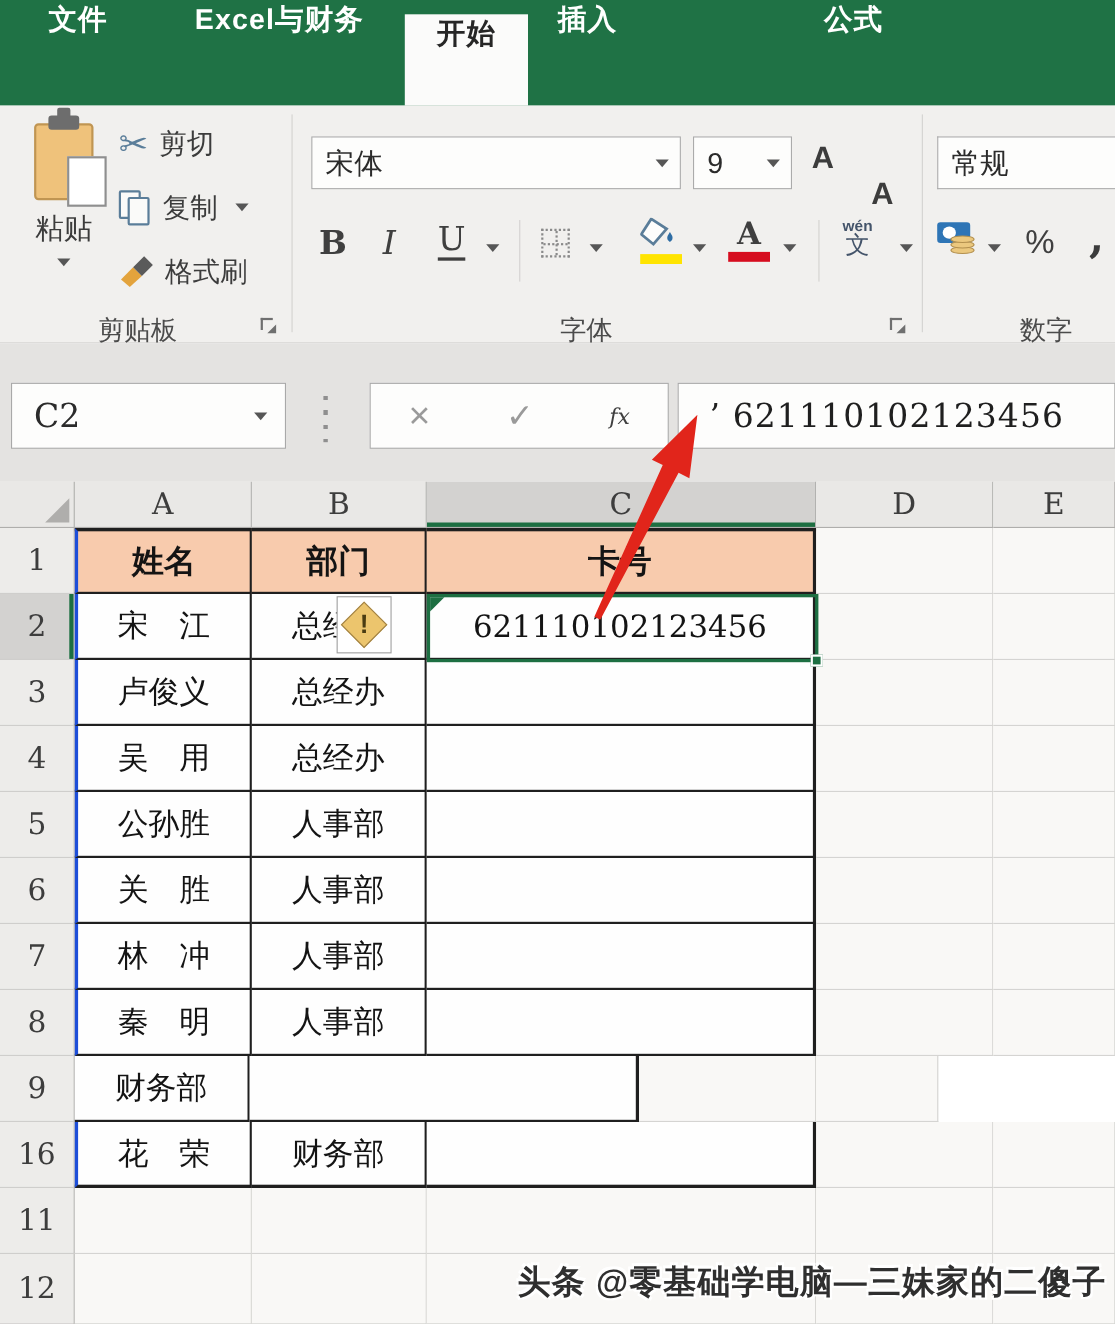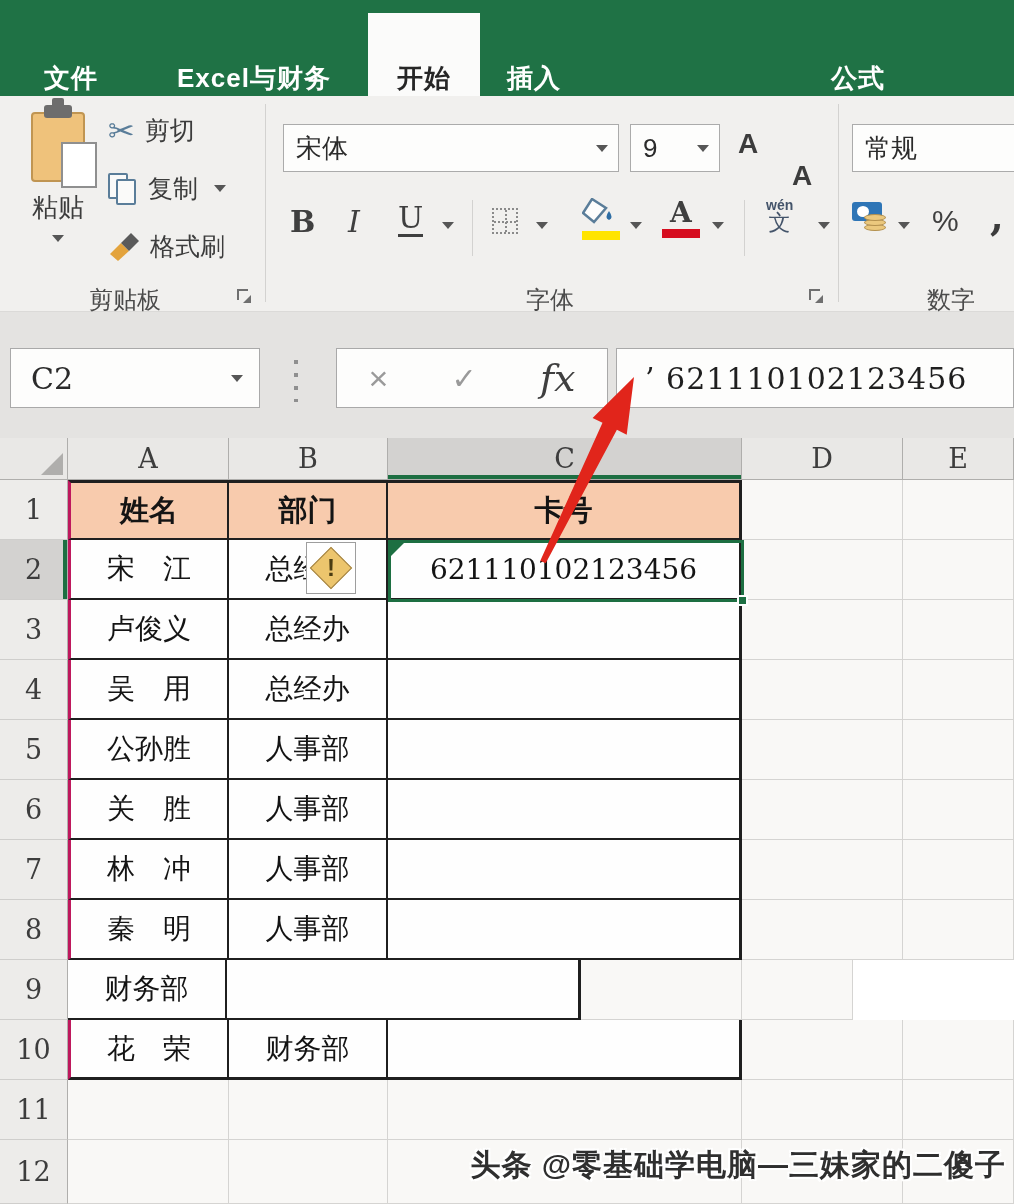--- a/index.html
+++ b/index.html
@@ -3,21 +3,21 @@
 <meta charset="utf-8">
 <style>
   * { margin:0; padding:0; box-sizing:border-box; }
   html,body { width:1014px; }
   body { font-family:"Liberation Sans","DejaVu Sans",sans-serif; background:#fff; }
   #app { position:relative; width:1014px; height:1204px; overflow:hidden; background:#fff; }
   .serif { font-family:"DejaVu Serif","Liberation Serif",serif; }
 
   
   .tabbar { position:absolute; left:0; top:0; width:1014px; height:96px; background:var(--excel_green,#1F7245); }
-  .tab { position:absolute; top:0; height:96px; display:flex; align-items:flex-end; justify-content:center;
+  .tab { position:absolute; top:0; height:96px; display:flex; align-items:flex-start; justify-content:center;
          color:#fff; font-size:26px; font-weight:600; letter-spacing:1px; cursor:default; }
   .tab.active-wrap { background:#fbfbfa; top:13px; height:83px; color:#262626; }
 
   
   .ribbon { position:absolute; left:0; top:96px; width:1014px; height:216px; background:#F1F0EE; border-bottom:1px solid #DBDAD8; }
   .rib-sep { position:absolute; top:8px; height:198px; width:1px; background:#D3D2D0; }
   .group-label { position:absolute; font-size:24px; color:#4b4b4b; text-align:center; }
   .launcher { position:absolute; width:15px; height:15px; }
   .launcher::before { content:""; position:absolute; left:1px; top:1px; width:9px; height:9px;
         border-left:2px solid #6f6f6f; border-top:2px solid #6f6f6f; }
@@ -65,38 +65,38 @@
   .acct-bill { position:absolute; left:0; top:2px; width:30px; height:19px; background:#2E75B6; border-radius:3px; }
   .acct-bill::before { content:""; position:absolute; left:5px; top:4px; width:12px; height:11px; background:#fff; border-radius:50%; }
   .acct-coin { position:absolute; width:22px; height:7px; background:#EBC87E; border:1px solid #B3904E; border-radius:50%; left:12px; }
 
   
   .fbar { position:absolute; left:0; top:312px; width:1014px; height:126px; background:#E4E3E1; }
   .fbox { position:absolute; top:36px; height:60px; background:#FDFDFC; border:1px solid #A9A9A9; display:flex; align-items:center; }
   .vdots { position:absolute; left:294px; top:48px; width:4px; height:42px;
            background:repeating-linear-gradient(to bottom,#8f8f8f 0 4px,transparent 4px 13px); }
   .fx-glyph { color:#9a9a9a; font-size:34px; }
-  .fx-italic { font-style:italic; font-size:38px; color:#3f3f3f; }
+  .fx-italic { font-style:italic; font-size:20px; color:#3f3f3f; }
 
   
   .sheet { position:absolute; left:0; top:438px; width:1014px; }
   .colrow { display:flex; height:42px; }
   .srow { display:flex; height:60px; }
   .srow.last { height:64px; }
   .rh { width:68px; } .ca { width:161px; } .cb { width:159px; } .cc { width:354px; } .cd { width:161px; } .ce { width:111px; }
   .hcell { background:#E9E8E6; border-right:1px solid #AFAEAC; border-bottom:1px solid #AFAEAC;
            display:flex; align-items:center; justify-content:center; font-size:27px; color:#3d3d3d; }
   .hcell.sel { background:#D3D2D0; box-shadow:inset 0 -4px 0 var(--selection_green,#1D6F42); }
   .rhead { background:#EDECEA; border-right:1px solid #AFAEAC; border-bottom:1px solid #CFCECC;
            display:flex; align-items:center; justify-content:center; font-size:27px; color:#3d3d3d; }
   .rhead.sel { background:#D3D2D0; box-shadow:inset -4px 0 0 var(--selection_green,#1D6F42); }
   .cell { display:flex; align-items:center; justify-content:center; font-size:28px; color:#141414;
           background:#F9F8F6; border-right:1px solid #D5D4D2; border-bottom:1px solid #D5D4D2; }
   .cell.t { background:#FEFEFE; border-right:2px solid #1f1f1f; border-bottom:2px solid #1f1f1f; }
-  .cell.tl { border-left:3px solid #be185d; }
+  .cell.tl { border-left:3px solid #1d4ed8; }
   .cell.tt { border-top:3px solid #1f1f1f; }
   .cell.tb { border-bottom:3px solid #1f1f1f; }
   .cell.tr3 { border-right:3px solid #1f1f1f; }
   .cell.hdrcell { background:var(--header_fill,#F8CBAD); font-weight:bold; font-size:29px; }
   .corner-cell { position:relative; background:#E9E8E6; border-right:1px solid #AFAEAC; border-bottom:1px solid #AFAEAC; }
   .corner-tri { position:absolute; right:4px; bottom:4px; width:0; height:0;
                 border-left:22px solid transparent; border-bottom:22px solid #AFAEAC; }
 
   
   .sel-box { position:absolute; left:388px; top:540px; width:356px; height:62px;
@@ -126,21 +126,21 @@
       </div>
     <div class="tab" style="left:160px;width:188px;">
         <span>Excel与财务</span>
       </div>
     <div class="tab active-wrap" style="left:368px;width:112px;">
         <span>开始</span>
       </div>
     <div class="tab" style="left:492px;width:84px;">
         <span>插入</span>
       </div>
-    <div class="tab" style="left:818px;width:80px;">
+    <div class="tab" style="left:736px;width:80px;">
         <span>公式</span>
       </div>
   </div>
 
   <div class="ribbon">
 
     <div class="paste-btn">
       <div class="clipboard">
           <div class="clip-page"></div>
         </div>
@@ -210,21 +210,21 @@
       <span class="serif">A</span>
       <div class="color-bar" style="background:var(--font_color_red,#D60D1F);"></div>
     </div>
     <div class="caret" style="position:absolute;left:712px;top:126px;"></div>
     <div class="rib-sep" style="left:744px;top:104px;height:56px;"></div>
     <div class="phonetic" style="position:absolute;left:766px;top:102px;">
       <b>wén</b>
       <span>文</span>
     </div>
     <div class="caret" style="position:absolute;left:818px;top:126px;"></div>
-    <div class="group-label" style="left:450px;top:188px;width:200px;">字体</div>
+    <div class="group-label" style="left:433px;top:188px;width:200px;">字体</div>
     <div class="launcher" style="left:808px;top:192px;"></div>
     <div class="rib-sep" style="left:838px;"></div>
 
     <div class="rib-input" style="left:852px;top:28px;width:162px;border-right:none;">
       <span>常规</span>
     </div>
     <div class="acct-ic" style="position:absolute;left:852px;top:104px;">
       <div class="acct-bill"></div>
       <div class="acct-coin" style="top:24px;"></div>
       <div class="acct-coin" style="top:19px;"></div>
@@ -342,21 +342,21 @@
 
     <div class="srow">
       <div class="rh rhead">9</div>
       <div class="cb cell t">财务部</div>
       <div class="cc cell t tr3"></div>
       <div class="cd cell"></div>
       <div class="ce cell"></div>
     </div>
 
     <div class="srow">
-      <div class="rh rhead">10</div>
+      <div class="rh rhead">16</div>
       <div class="ca cell t tl tb">花　荣</div>
       <div class="cb cell t tb">财务部</div>
       <div class="cc cell t tr3 tb"></div>
       <div class="cd cell"></div>
       <div class="ce cell"></div>
     </div>
 
     <div class="srow">
       <div class="rh rhead">11</div>
       <div class="ca cell"></div>

